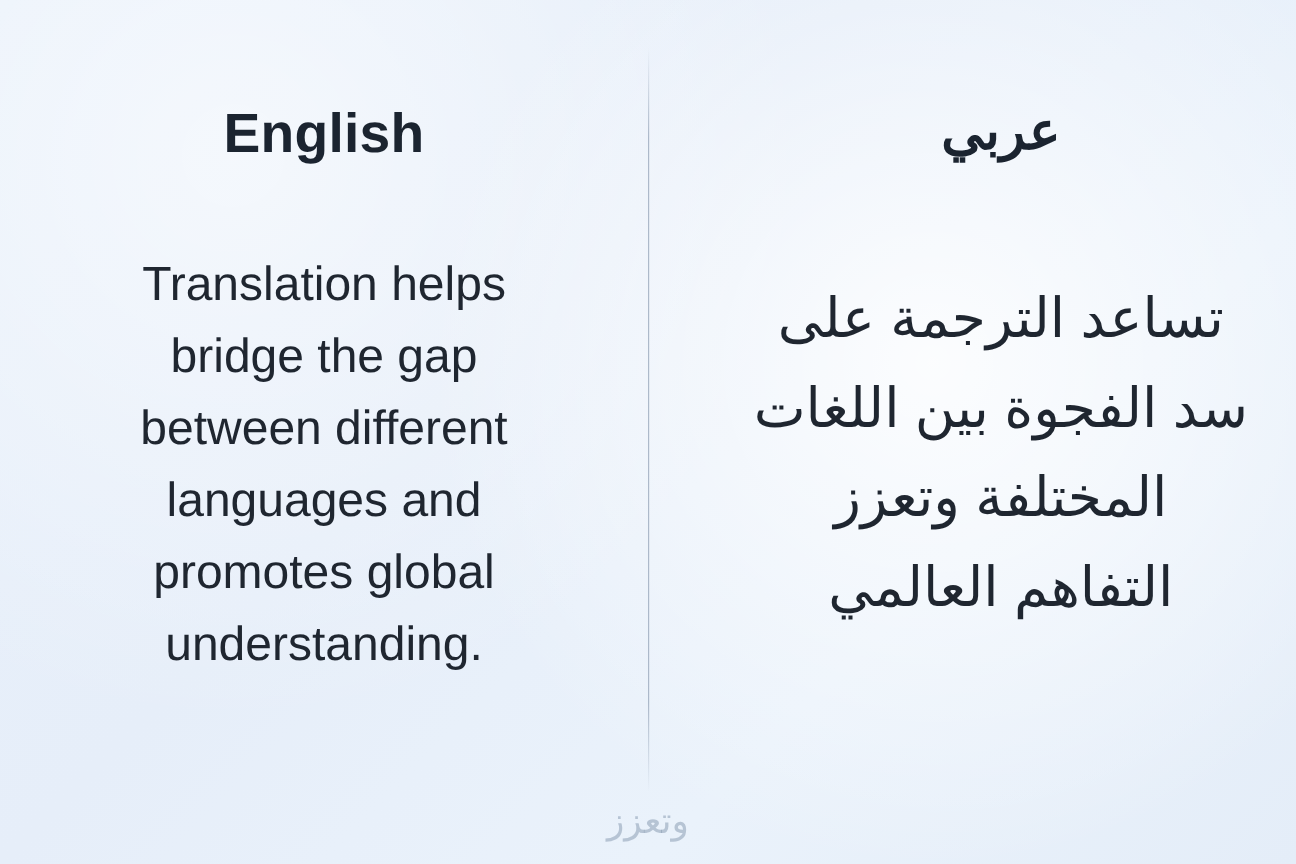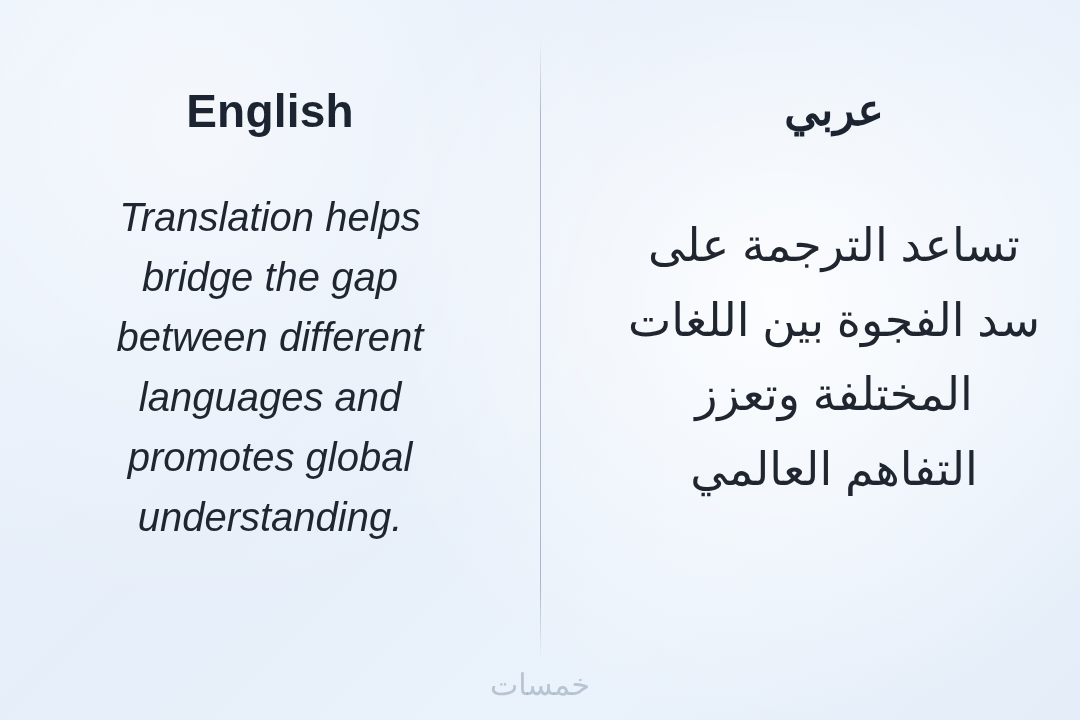--- a/index.html
+++ b/index.html
@@ -32,20 +32,21 @@
 
   .panel {
     position: relative;
     box-sizing: border-box;
     width: 540px;
     height: 720px;
     padding-top: 86px;
     display: flex;
     flex-direction: column;
     align-items: center;
+    gap: 20px;
   }
 
   .panel-title {
     font-size: 46px;
     font-weight: bold;
     color: #1b2430;
     line-height: 1.1;
     margin: 0 0 0 0;
     letter-spacing: 0.2px;
   }
@@ -54,21 +55,20 @@
     margin-top: 50px;
     font-size: 40px;
     line-height: 1.5;
     color: #1f2630;
     text-align: center;
     font-weight: 400;
   }
 
   .panel-left .panel-body {
     width: 400px;
-    font-style: italic;
   }
 
   .panel-right {
     direction: rtl;
     padding-left: 48px;
   }
   .panel-right .panel-title {
     font-size: 44px;
   }
   .panel-right .panel-body {
@@ -110,15 +110,15 @@
     <p class="panel-body">Translation helps bridge the gap between different languages and promotes global understanding.</p>
   </div>
 
   <div class="divider"></div>
 
   <div class="panel panel-right">
     <h1 class="panel-title">عربي</h1>
     <p class="panel-body">تساعد الترجمة على سد الفجوة بين اللغات المختلفة وتعزز التفاهم العالمي</p>
   </div>
 
-  <div class="watermark">خمسات</div>
+  <div class="watermark">وتعزز</div>
 
 </div>
 
 </body></html>

